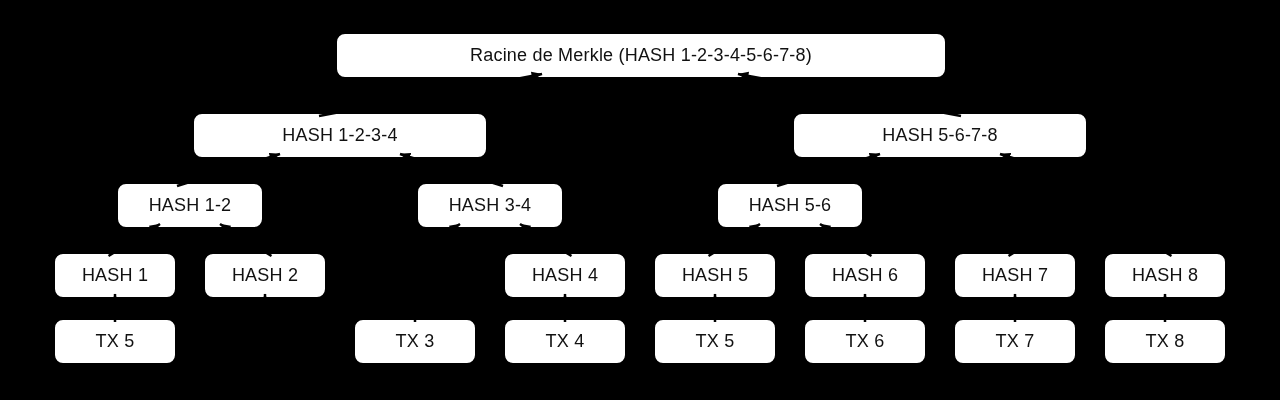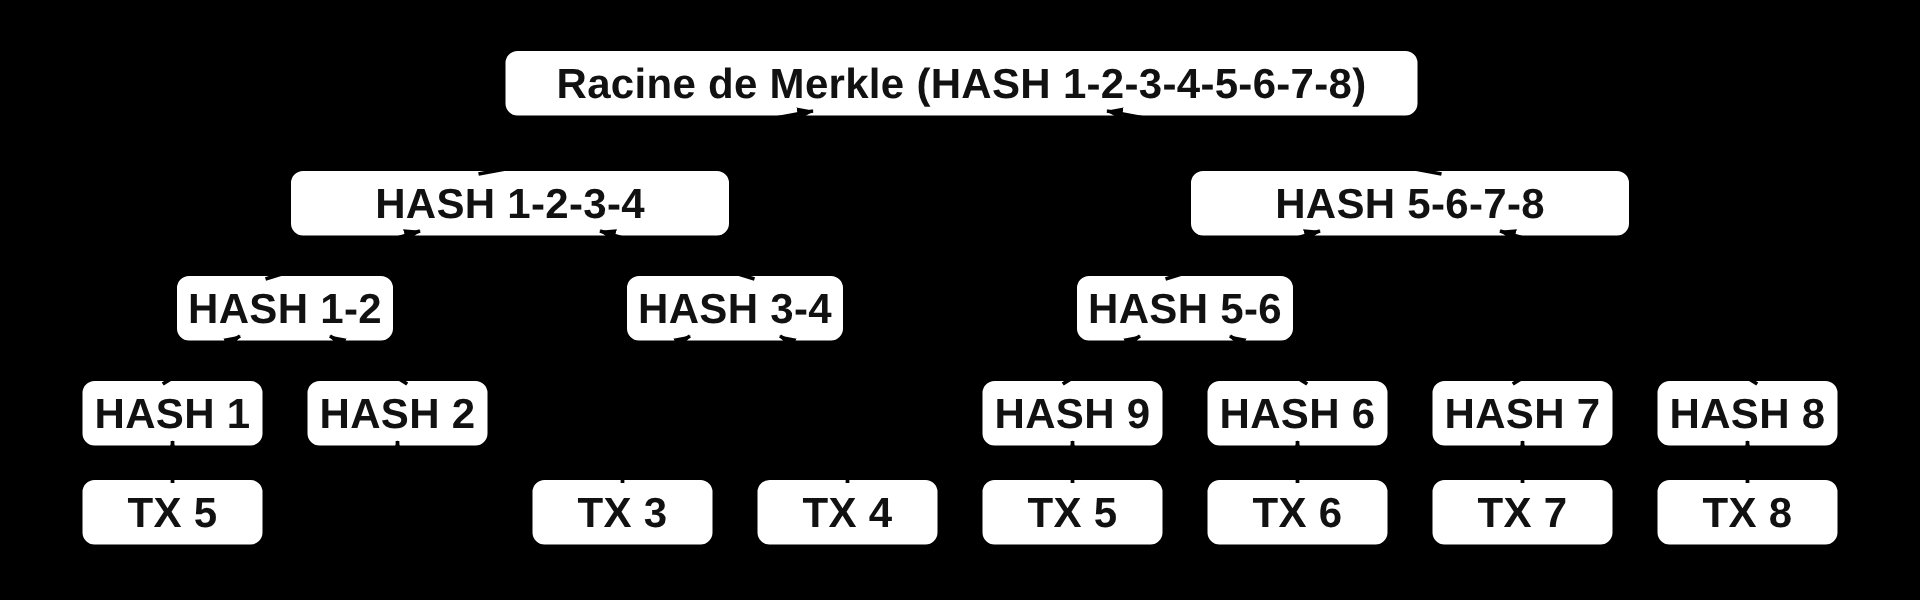--- a/index.html
+++ b/index.html
@@ -18,22 +18,22 @@
   .node {
     position: absolute;
     box-sizing: border-box;
     height: 47px;
     background: var(--node-fill, #ffffff);
     border: 2.5px solid var(--node-border, #000000);
     border-radius: 10px;
     display: flex;
     align-items: center;
     justify-content: center;
-    font-weight: bold;
-    font-size: 28px;
+    font-weight: normal;
+    font-size: 18px;
     letter-spacing: 0.2px;
     color: var(--text, #111111);
     white-space: nowrap;
     z-index: 1;
   }
   .edges {
     position: absolute;
     left: 0;
     top: 0;
     width: 1280px;
@@ -58,21 +58,22 @@
 
   <div class="node" style="left:192px; top:112px; width:296px;">HASH 1-2-3-4</div>
   <div class="node" style="left:792px; top:112px; width:296px;">HASH 5-6-7-8</div>
 
   <div class="node" style="left:116px; top:182px; width:148px;">HASH 1-2</div>
   <div class="node" style="left:416px; top:182px; width:148px;">HASH 3-4</div>
   <div class="node" style="left:716px; top:182px; width:148px;">HASH 5-6</div>
 
   <div class="node" style="left:53px; top:252px; width:124px;">HASH 1</div>
   <div class="node" style="left:203px; top:252px; width:124px;">HASH 2</div>
-  <div class="node" style="left:653px; top:252px; width:124px;">HASH 9</div>
+  <div class="node" style="left:503px; top:252px; width:124px;">HASH 4</div>
+  <div class="node" style="left:653px; top:252px; width:124px;">HASH 5</div>
   <div class="node" style="left:803px; top:252px; width:124px;text-align:center;">HASH 6</div>
   <div class="node" style="left:953px; top:252px; width:124px;">HASH 7</div>
   <div class="node" style="left:1103px; top:252px; width:124px;">HASH 8</div>
 
   <div class="node" style="left:53px; top:318px; width:124px;">TX 5</div>
   <div class="node" style="left:353px; top:318px; width:124px;">TX 3</div>
   <div class="node" style="left:503px; top:318px; width:124px;">TX 4</div>
   <div class="node" style="left:653px; top:318px; width:124px;">TX 5</div>
   <div class="node" style="left:803px; top:318px; width:124px;">TX 6</div>
   <div class="node" style="left:953px; top:318px; width:124px;">TX 7</div>

